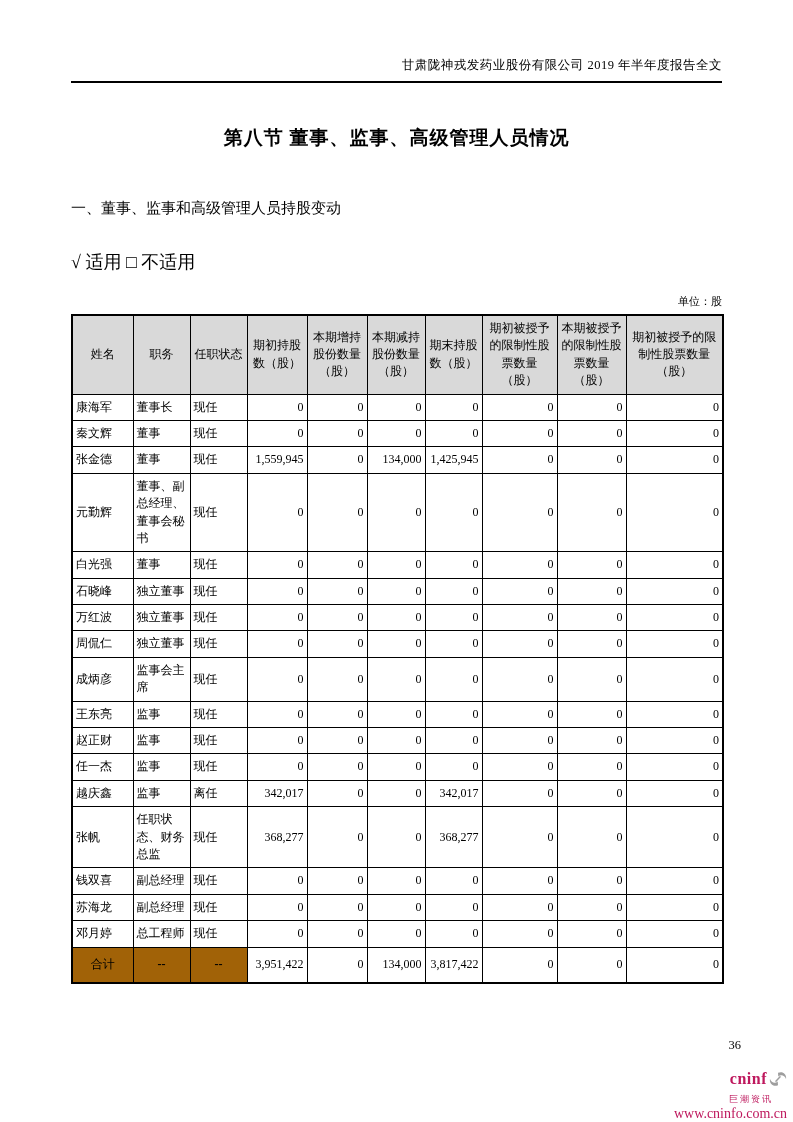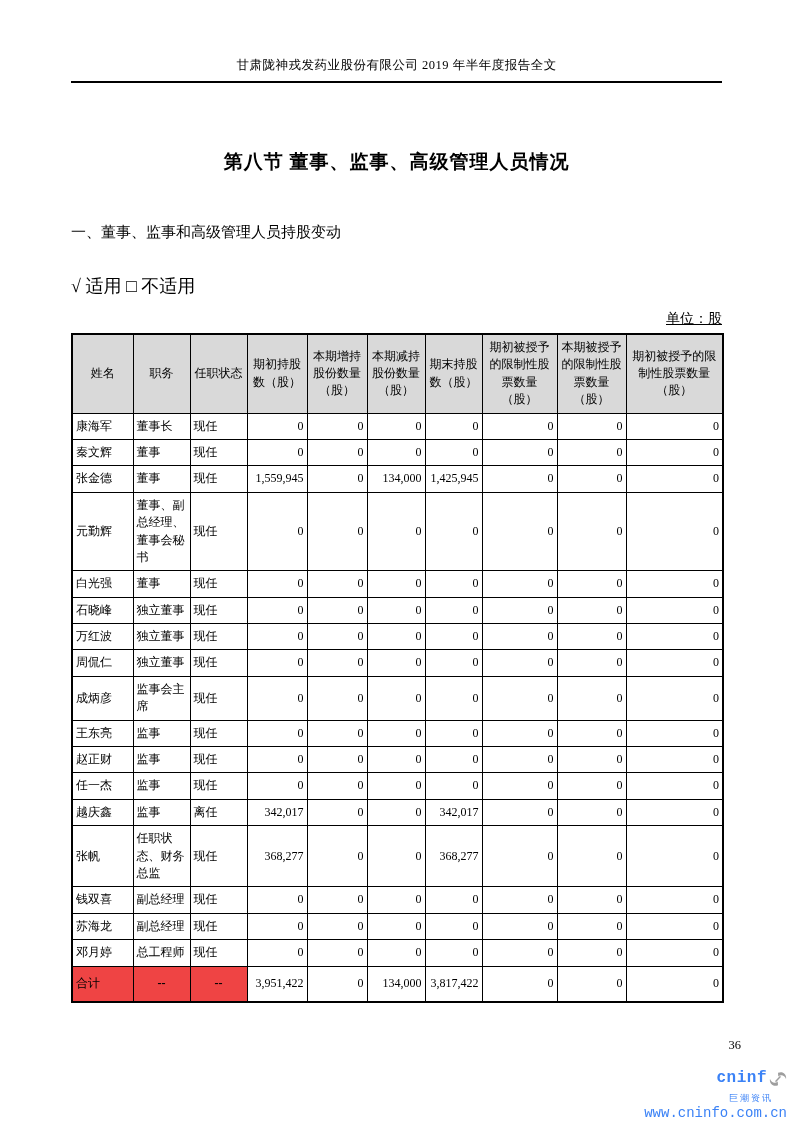--- a/index.html
+++ b/index.html
@@ -10,46 +10,45 @@
     background:#ffffff;
     font-family:"Liberation Serif","DejaVu Serif",serif;
     color:#000;
     overflow:hidden;
   }
   .content{margin:0 71px;}
   .doc-header{
     padding-top:57px;
     padding-bottom:7px;
     border-bottom:2px solid #000;
-    text-align:center;
+    text-align:right;
     font-size:12.5px;
     letter-spacing:0.5px;
   }
   .chapter-title{
-    margin-top:66px;
+    margin-top:42px;
     text-align:center;
     font-size:19px;
     font-weight:bold;
     letter-spacing:1px;
   }
   .section-title{
     margin-top:48px;
     font-size:15px;
     font-weight:normal;
   }
   .applicability{
     margin-top:32px;
     font-size:18px;
   }
   .unit-line{
-    margin-top:12px;
+    margin-top:20px;
     margin-bottom:5px;
     text-align:right;
-    font-size:14px;
-    text-decoration:underline;
+    font-size:11px;
   }
   table.holdings{
     width:100%;
     border-collapse:collapse;
     table-layout:fixed;
     font-size:12px;
     border:2px solid #000;
   }
   table.holdings th, table.holdings td{
     border:1px solid #000;
@@ -60,38 +59,38 @@
   }
   table.holdings thead th{
     background:#d9d9d9;
     font-weight:normal;
     text-align:center;
     height:62px;
   }
   td.c-text{text-align:left;padding-left:5px;}
   td.c-num{text-align:right;padding-right:5px;}
   td.c-mid{text-align:center;font-weight:bold;}
-  td.shaded{background:#ef4444;}
+  td.shaded{background:#a16207;text-align:center;}
   tr.total-row td{height:26px;}
   
   col.w1{width:61px;} col.w2{width:57px;} col.w3{width:57px;}
   col.w4{width:60px;} col.w5{width:60px;} col.w6{width:58px;}
   col.w7{width:57px;} col.w8{width:75px;} col.w9{width:69px;}
   col.w10{width:97px;}
   .page-number{
     position:absolute;
     right:52px;top:1038px;
     font-size:12.5px;
   }
   .cninfo-logo{
     position:absolute;
     right:6px;top:1070px;
     text-align:right;
-    color:#3b82f6;
-    font-family:Liberation Mono, monospace;
+    color:#be185d;
+    font-family:Liberation Serif, serif;
     line-height:1.1;
   }
   .logo-top{display:flex;align-items:center;justify-content:flex-end;gap:2px;}
   .logo-brand{font-size:16px;font-weight:bold;letter-spacing:0.5px;}
   .logo-cn{font-size:9px;letter-spacing:2px;margin-top:7px;margin-right:14px;}
   .logo-url{font-size:14px;margin-top:2px;}
 </style>
 </head>
 <body>
 

